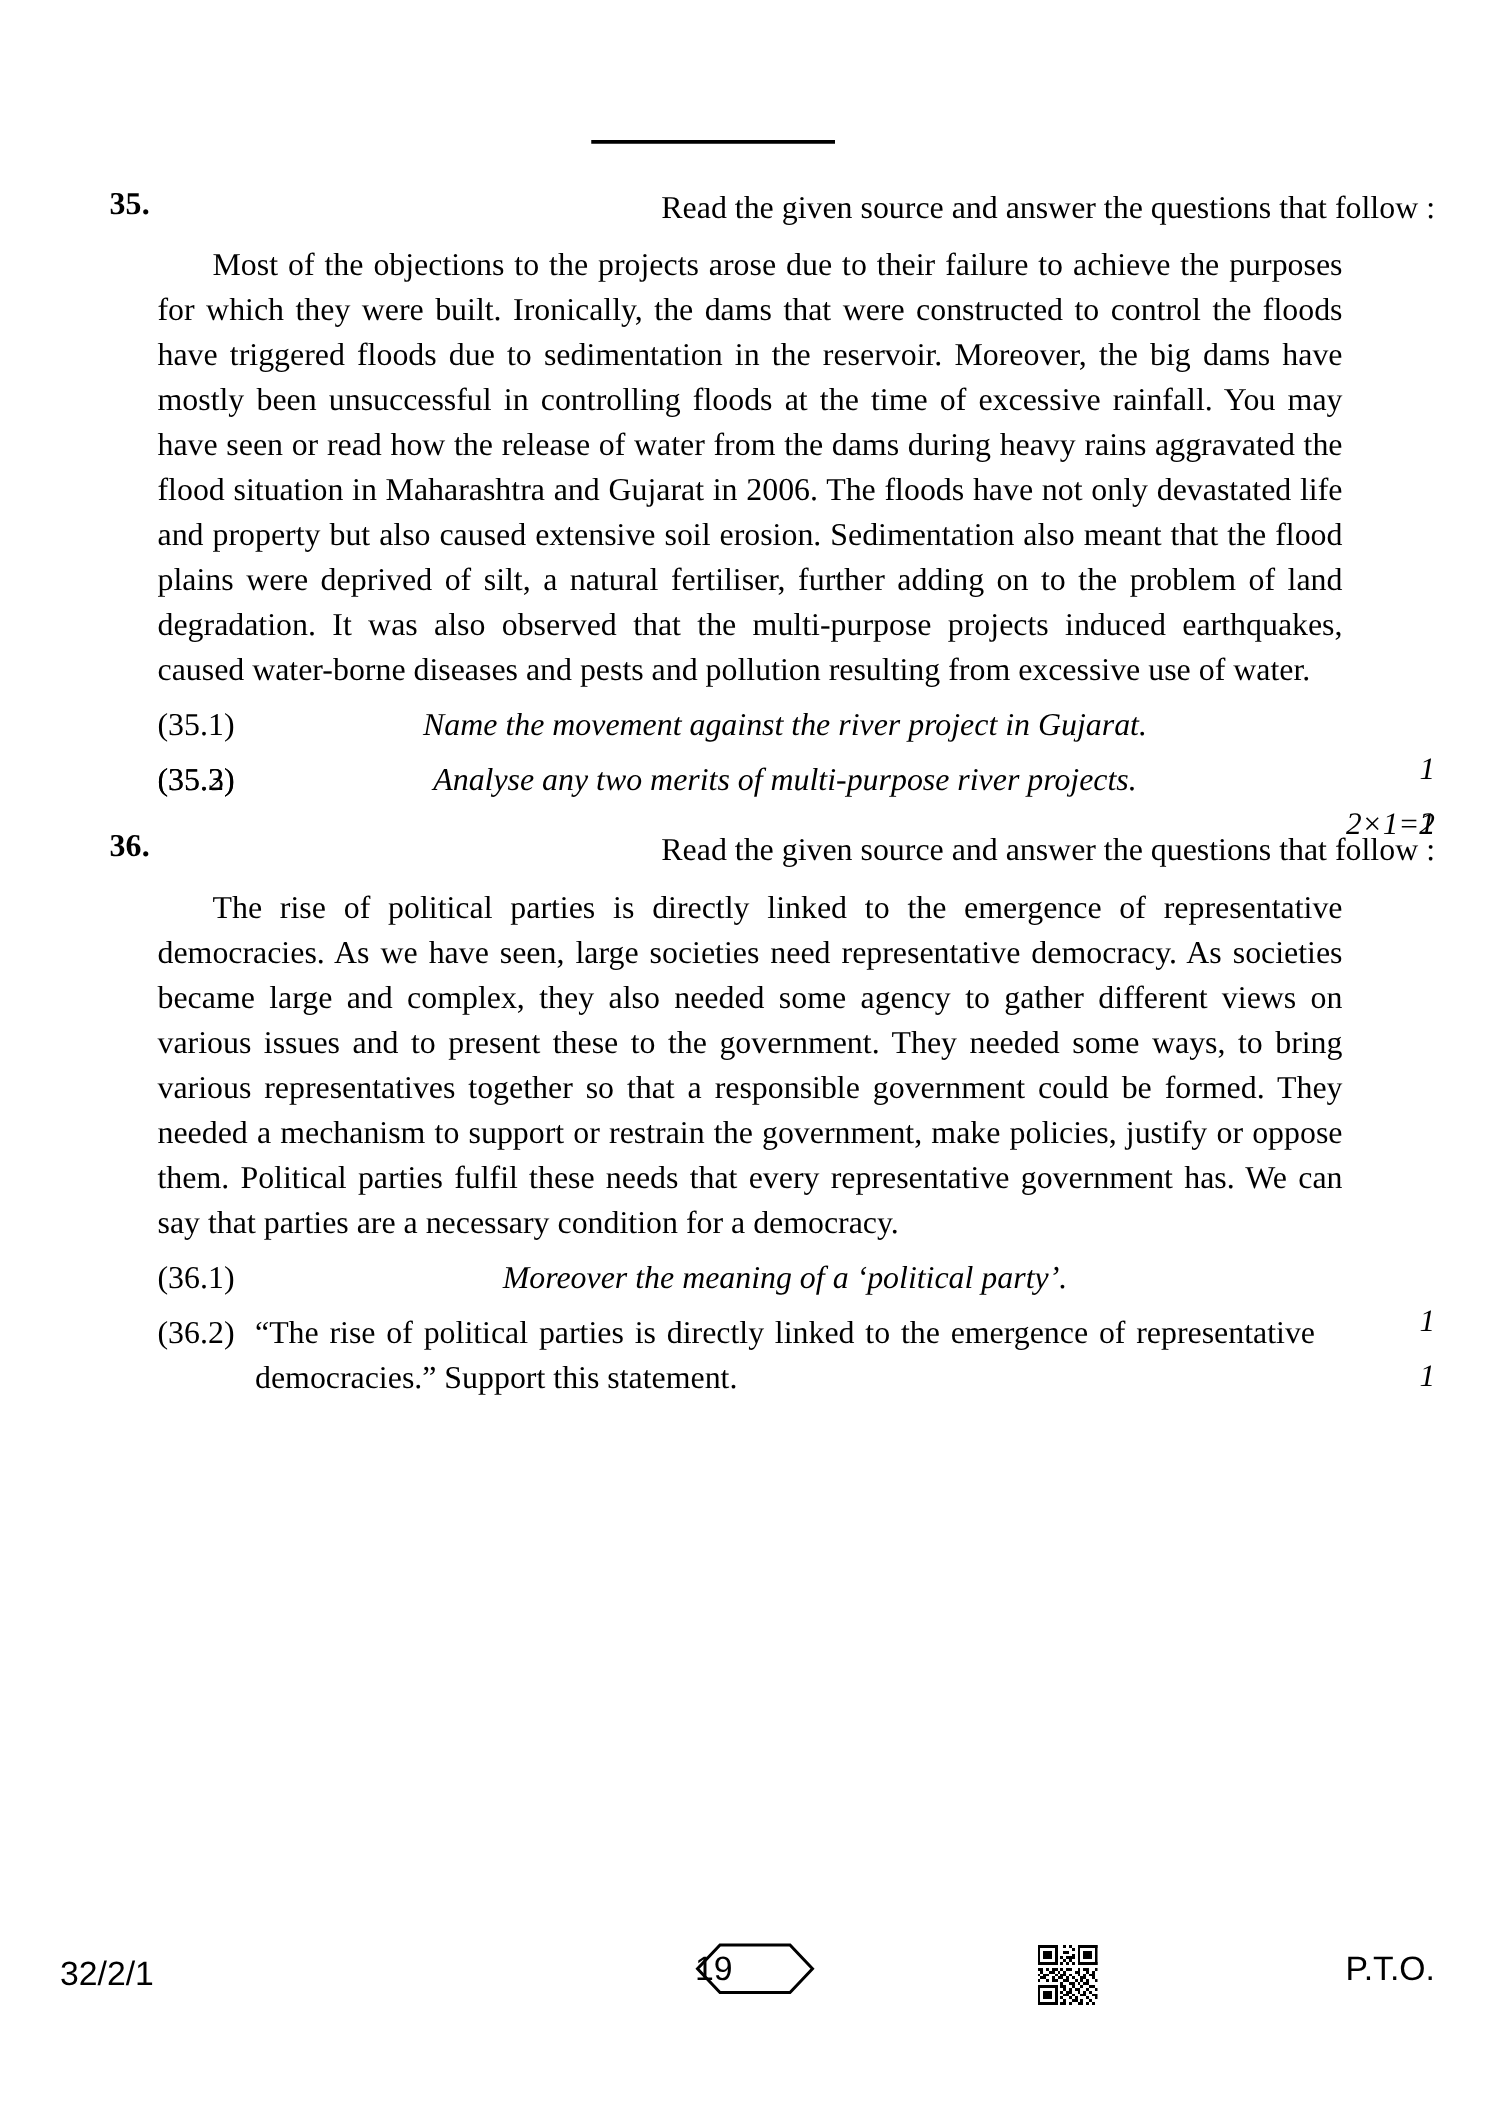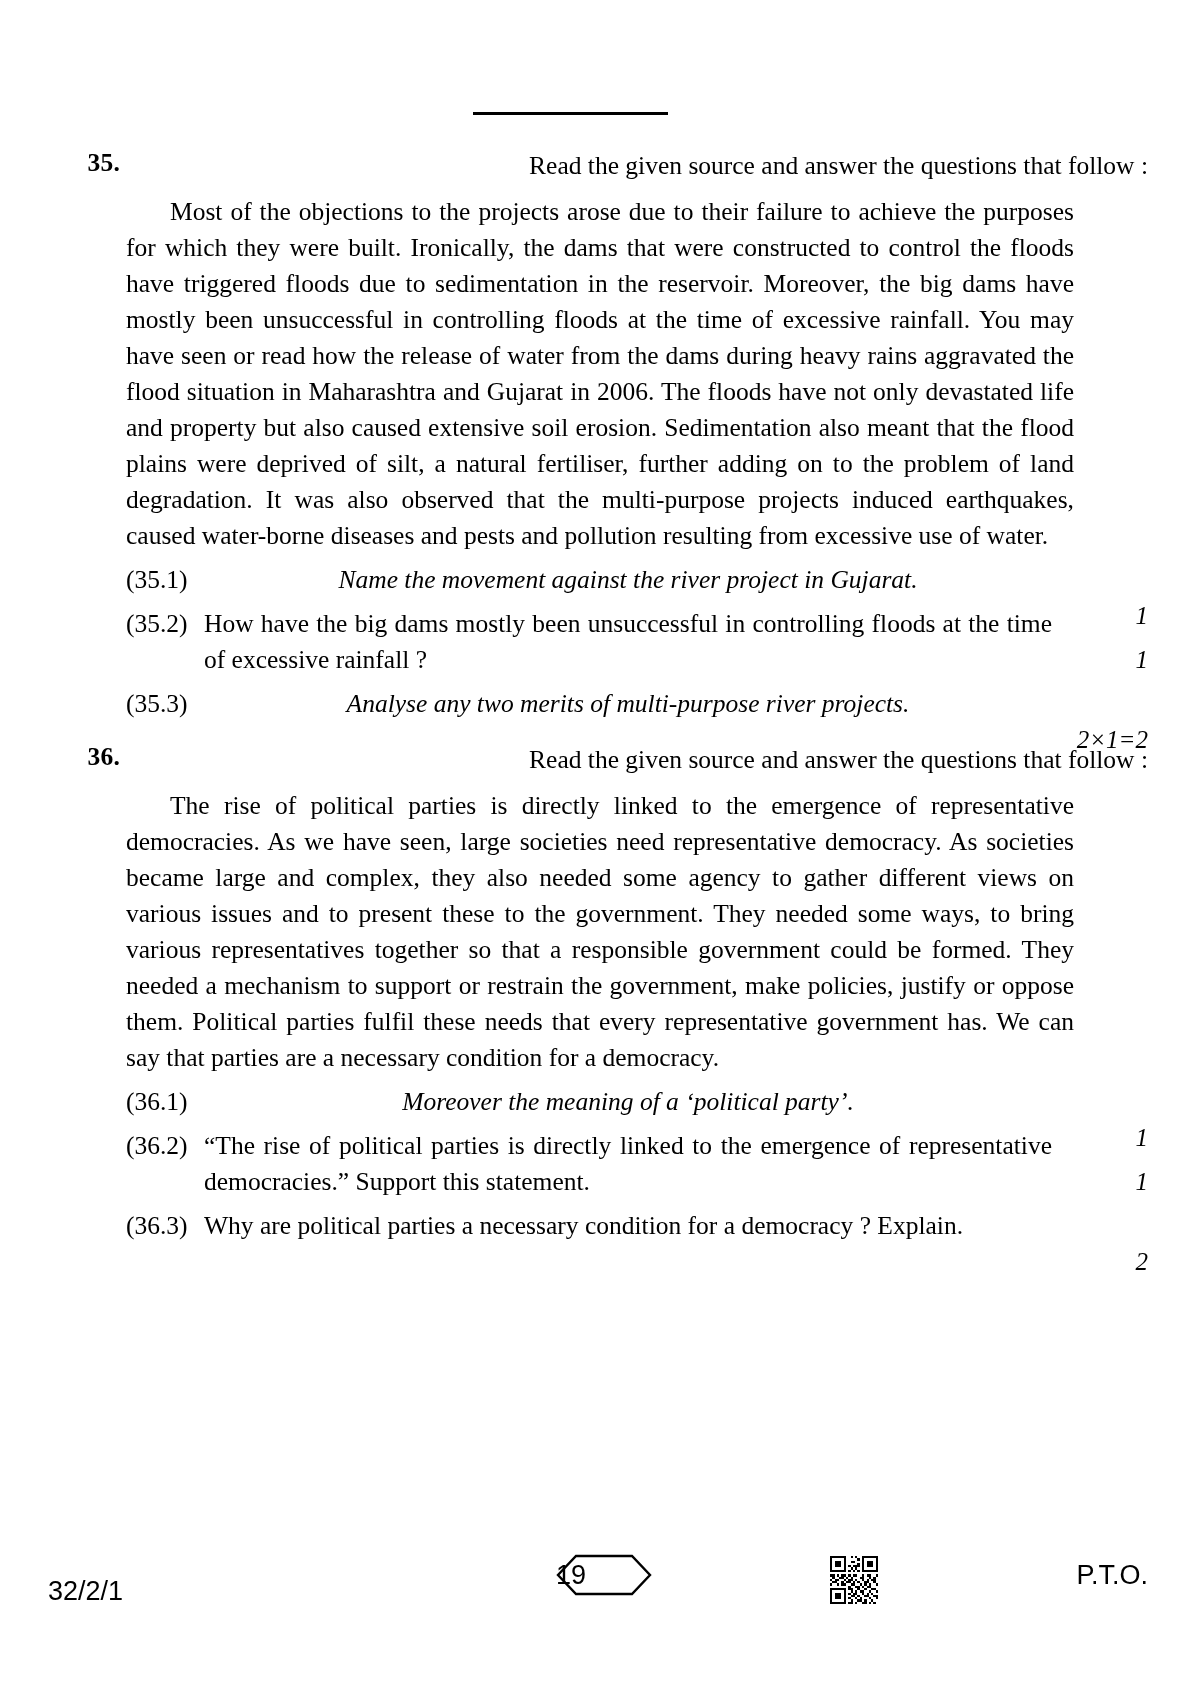--- a/index.html
+++ b/index.html
@@ -117,21 +117,21 @@
   .footer {
     position: absolute;
     left: 48px;
     right: 42px;
     top: 1560px;
     height: 60px;
   }
   .footer-code {
     position: absolute;
     left: 0;
-    top: 16px;
+    top: 4px;
     font-size: 27px;
     font-family: "Liberation Sans", sans-serif;
     letter-spacing: 0px;
   }
   .page-badge {
     position: absolute;
     left: 508px;
     top: -6px;
     width: 96px;
     height: 42px;
@@ -185,21 +185,20 @@
       <div class="passage">Most of the objections to the projects arose due to their failure to achieve the purposes for which they were built. Ironically, the dams that were constructed to control the floods have triggered floods due to sedimentation in the reservoir. Moreover, the big dams have mostly been unsuccessful in controlling floods at the time of excessive rainfall. You may have seen or read how the release of water from the dams during heavy rains aggravated the flood situation in Maharashtra and Gujarat in 2006. The floods have not only devastated life and property but also caused extensive soil erosion. Sedimentation also meant that the flood plains were deprived of silt, a natural fertiliser, further adding on to the problem of land degradation. It was also observed that the multi-purpose projects induced earthquakes, caused water-borne diseases and pests and pollution resulting from excessive use of water.</div>
 
       <div class="subq">
         <span class="subq-label">(35.1)</span>
         <div class="subq-body single">Name the movement against the river project in Gujarat.</div>
         <span class="marks">1</span>
       </div>
 
       <div class="subq">
         <span class="subq-label">(35.2)</span>
-        <div class="subq-body">How have the big dams mostly been unsuccessful in controlling floods at the time of excessive rainfall ?</div>
         <span class="marks second-line">1</span>
       </div>
 
       <div class="subq">
         <span class="subq-label">(35.3)</span>
         <div class="subq-body single">Analyse any two merits of multi-purpose river projects.</div>
         <span class="marks">2×1=2</span>
       </div>
     </div>
 
@@ -218,25 +217,20 @@
         <div class="subq-body single">Moreover the meaning of a ‘political party’.</div>
         <span class="marks">1</span>
       </div>
 
       <div class="subq">
         <span class="subq-label">(36.2)</span>
         <div class="subq-body">“The rise of political parties is directly linked to the emergence of representative democracies.” Support this statement.</div>
         <span class="marks second-line">1</span>
       </div>
 
-      <div class="subq">
-        <span class="subq-label">(36.3)</span>
-        <div class="subq-body">Why are political parties a necessary condition for a democracy ? Explain.</div>
-        <span class="marks second-line">2</span>
-      </div>
     </div>
 
   </div>
 
   <div class="footer">
 
     <div class="footer-code">32/2/1</div>
 
     <div class="page-badge">
       <svg class="hexa" viewBox="0 0 96 42">

